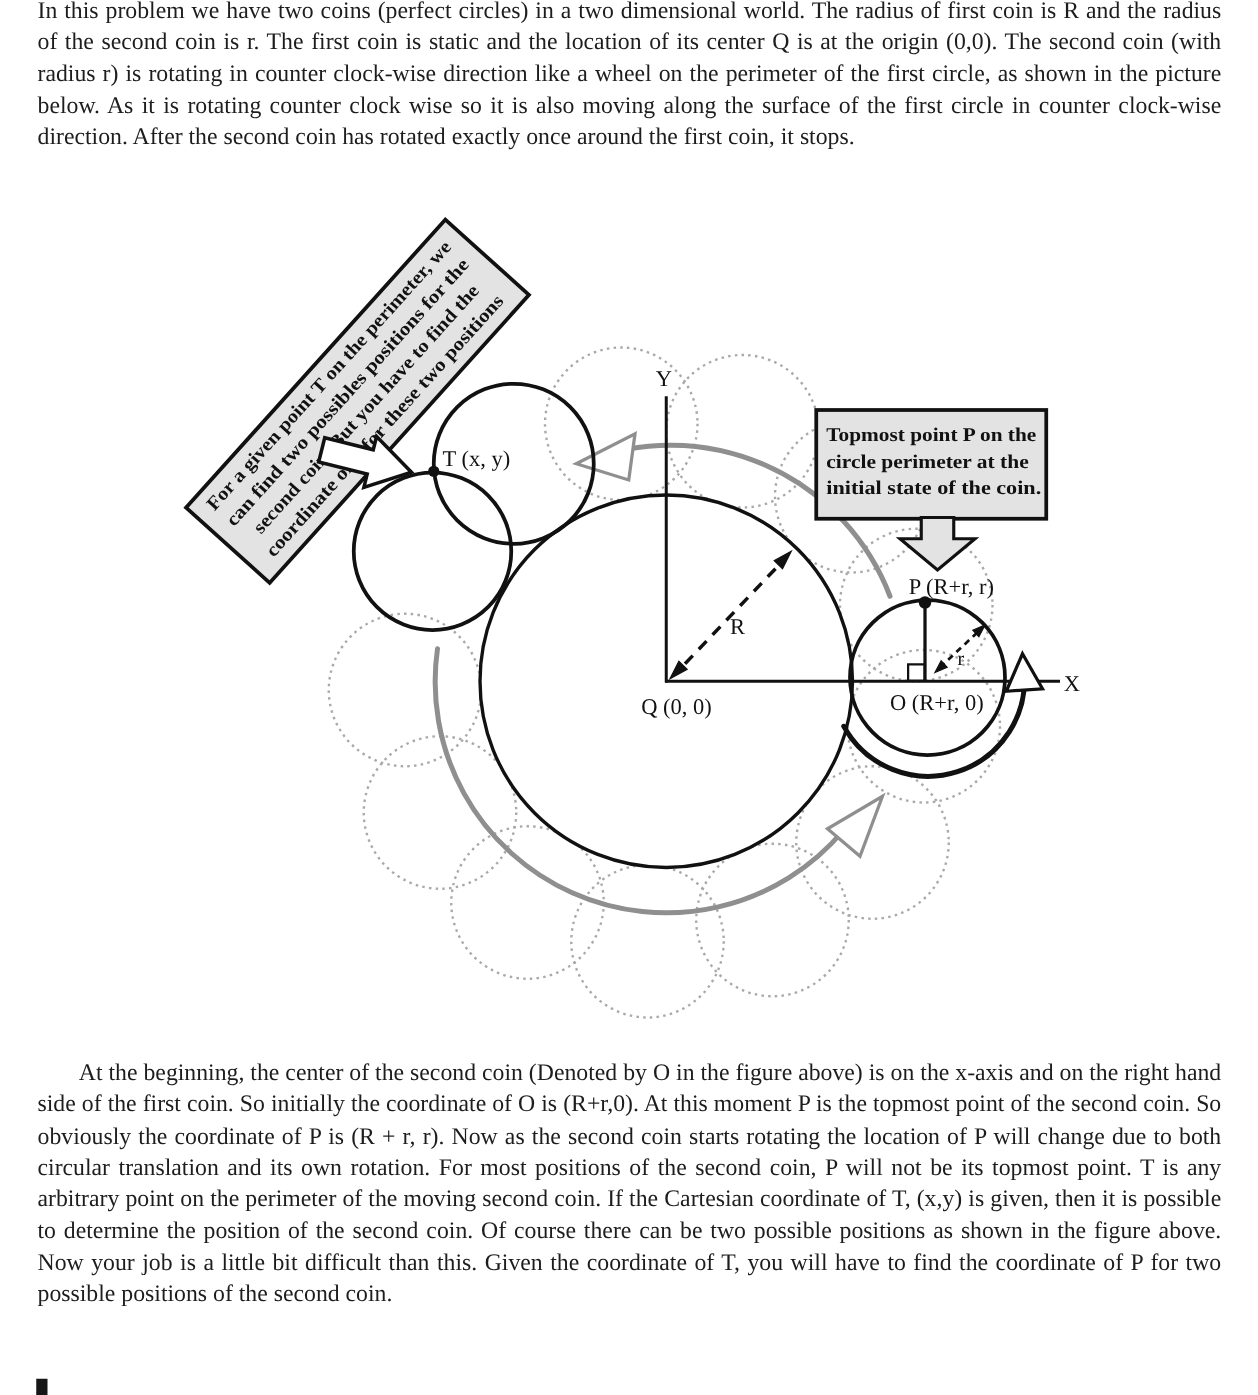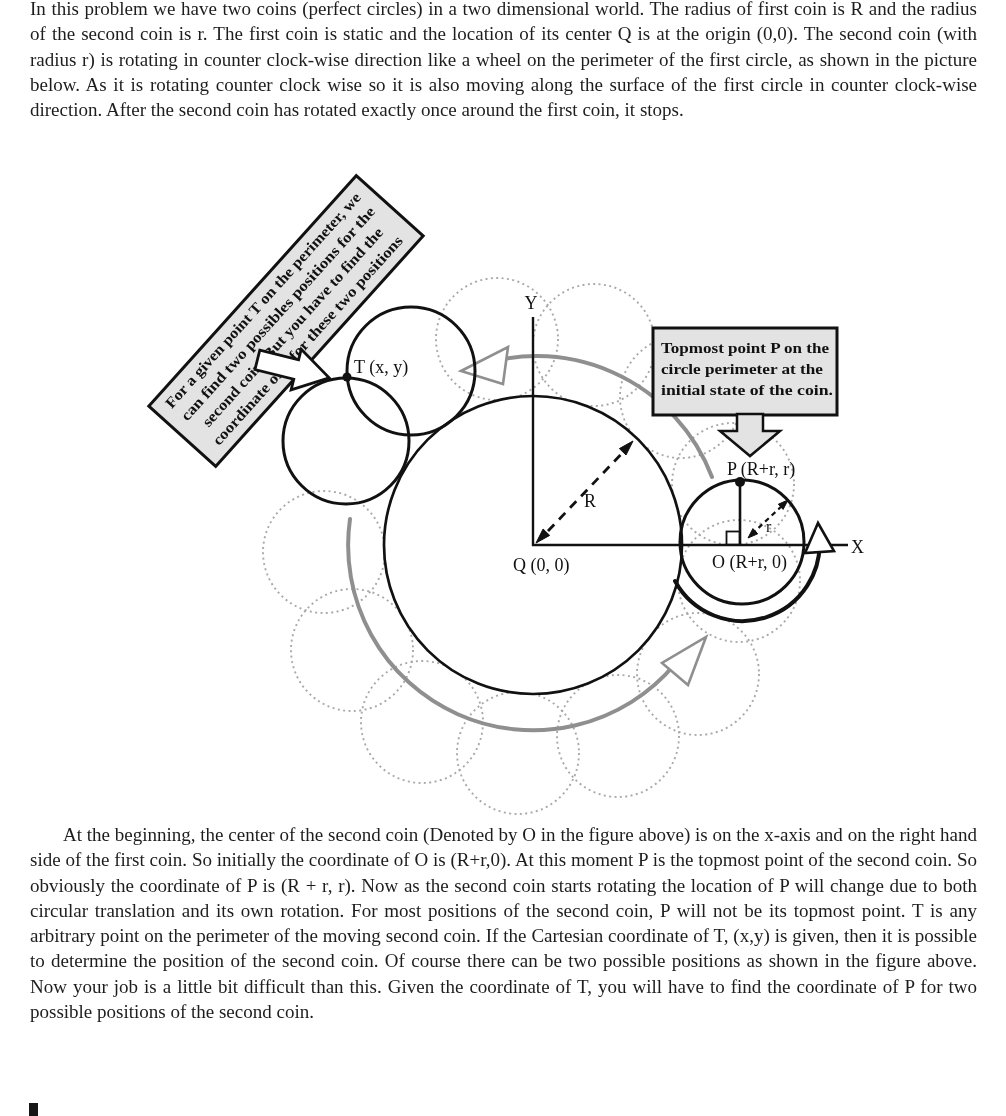--- a/index.html
+++ b/index.html
@@ -1,21 +1,21 @@
 <!DOCTYPE html>
 <html><head>
 <meta charset="utf-8">
 <style>
   html,body{margin:0;padding:0;background:#ffffff;}
   #page{position:relative;width:1006px;height:1116px;background:#ffffff;overflow:hidden;
         font-family:"Liberation Serif",serif;color:#1d1d1d;}
   .para{position:absolute;left:30px;width:947px;font-size:19px;line-height:25.3px;
         text-align:justify;color:#1d1d1d;margin:0;}
   #para1{top:-4px;}
-  #para2{top:822px;text-indent:33px;}
+  #para2{top:846px;text-indent:33px;}
   #figure-wrap{position:absolute;left:0;top:160px;width:1006px;height:690px;}
   svg text{font-family:"Liberation Serif",serif;fill:#111;}
   .lbl{font-size:18px;}
   .boxtxt{font-size:15.5px;font-weight:bold;}
   .rotboxtxt{font-size:15px;font-weight:600;}
   #cutoff-glyph{position:absolute;left:29px;top:1103px;width:9px;height:13px;background:#161616;}
 </style>
 </head>
 <body>
 

